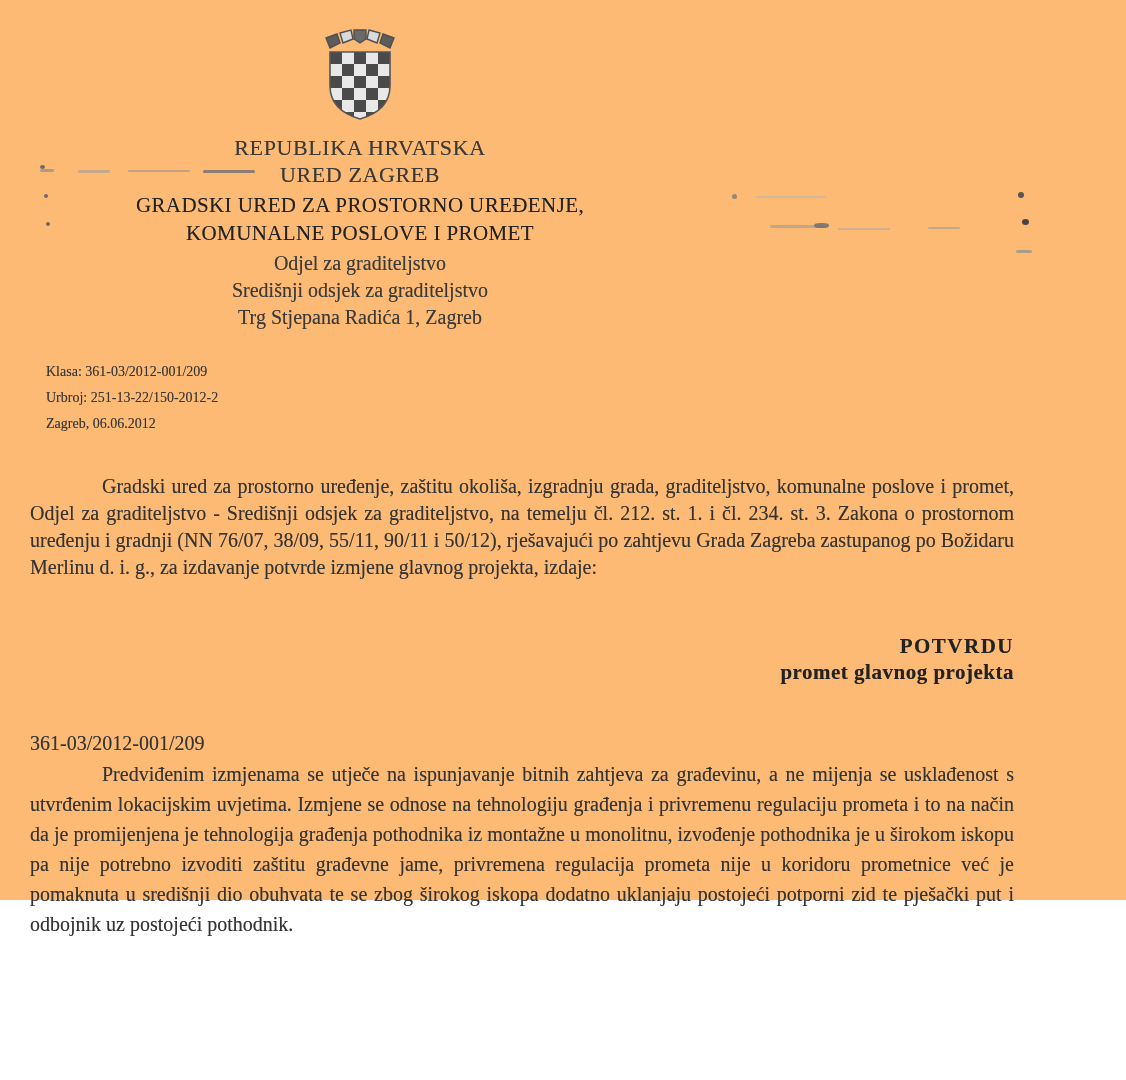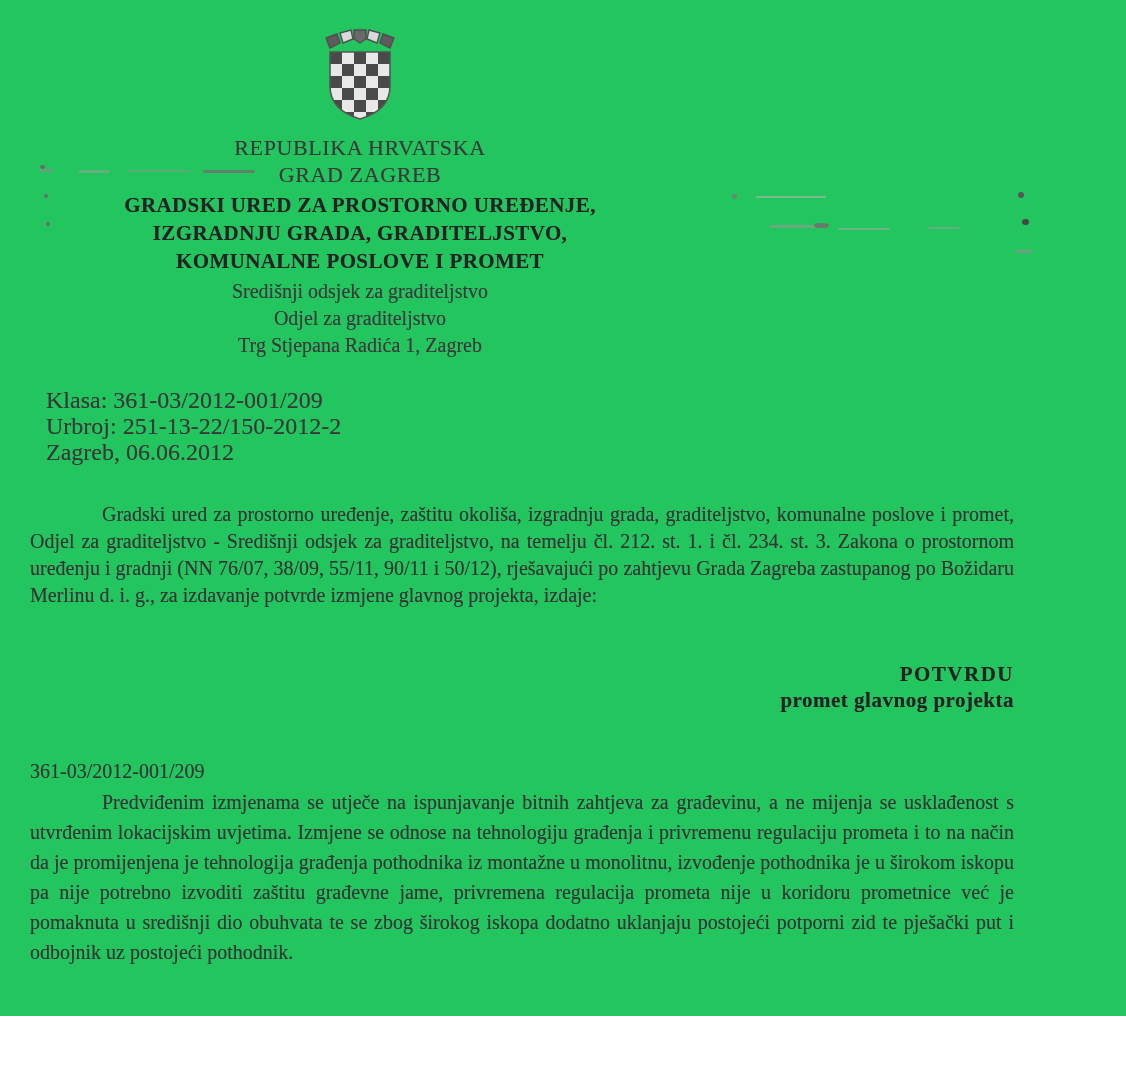--- a/index.html
+++ b/index.html
@@ -5,47 +5,47 @@
   html, body {
     margin: 0; padding: 0;
     width: 1126px; height: 1080px;
     background: #ffffff;
     overflow: hidden;
     font-family: "Liberation Serif", "DejaVu Serif", serif;
     color: #2f2f2f;
   }
   .page {
     position: relative;
-    width: 1126px; height: 1016px;
-    background: #22c55e;
+    width: 1126px; height: 900px;
+    background: #fdba74;
   }
   .soft { text-shadow: 0 0 0.6px rgba(70,70,70,.55); }
 
   
   .org-header {
     width: 720px;
     padding-top: 26px;
     text-align: center;
   }
   .crest-wrap { line-height: 0; margin-bottom: 10px; }
   .country-line, .city-line {
     font-size: 22px; line-height: 27px; letter-spacing: .6px; color: #3a3a3a;
   }
   .office-line {
-    font-size: 21px; line-height: 28px; font-weight: bold;
+    font-size: 21px; line-height: 28px; font-weight: normal;
     letter-spacing: .4px; color: #232323;
   }
   .office-lines { margin-top: 3px; }
   .sub-lines { margin-top: 3px; }
   .sub-line { font-size: 20px; line-height: 27px; color: #3a3a3a; }
 
   
   .ref-block {
     margin: 28px 0 0 46px;
-    font-size: 24px; line-height: 26px; color: #383838;
+    font-size: 14px; line-height: 26px; color: #383838;
   }
 
   
   .para {
     margin: 0 112px 0 30px;
     font-size: 20px; line-height: 27px;
     text-align: justify; color: #343434;
   }
   .intro-para { margin-top: 36px; text-indent: 72px; }
 
@@ -105,31 +105,30 @@
           <path d="M47,4  l11,3 -3,10 -10,-4 Z" fill="#d9d9d9"></path>
           <path d="M61,8  l11,4 -4,10 -10,-5 Z" fill="#5c5c5c"></path>
         </g>
 
         <rect x="8" y="26" width="60" height="70" fill="url(#chk)" clip-path="url(#shieldClip)"></rect>
         <path d="M8,26 h60 v34 c0,18 -13,28 -30,33 c-17,-5 -30,-15 -30,-33 Z" fill="none" stroke="#555" stroke-width="1.6"></path>
       </svg>
     </div>
 
     <div class="country-line soft">REPUBLIKA HRVATSKA</div>
-    <div class="city-line soft">GRAD ZAGREB</div>
+    <div class="city-line soft">URED ZAGREB</div>
 
     <div class="office-lines">
       <div class="office-line soft">GRADSKI URED ZA PROSTORNO UREĐENJE,</div>
-      <div class="office-line soft">IZGRADNJU GRADA, GRADITELJSTVO,</div>
       <div class="office-line soft">KOMUNALNE POSLOVE I PROMET</div>
     </div>
 
     <div class="sub-lines">
+      <div class="sub-line soft">Odjel za graditeljstvo</div>
       <div class="sub-line soft">Središnji odsjek za graditeljstvo</div>
-      <div class="sub-line soft">Odjel za graditeljstvo</div>
       <div class="sub-line soft">Trg Stjepana Radića 1, Zagreb</div>
     </div>
   </div>
 
   <div class="ref-block">
     <div class="soft">Klasa: 361-03/2012-001/209</div>
     <div class="soft">Urbroj: 251-13-22/150-2012-2</div>
     <div class="soft">Zagreb, 06.06.2012</div>
   </div>
 

